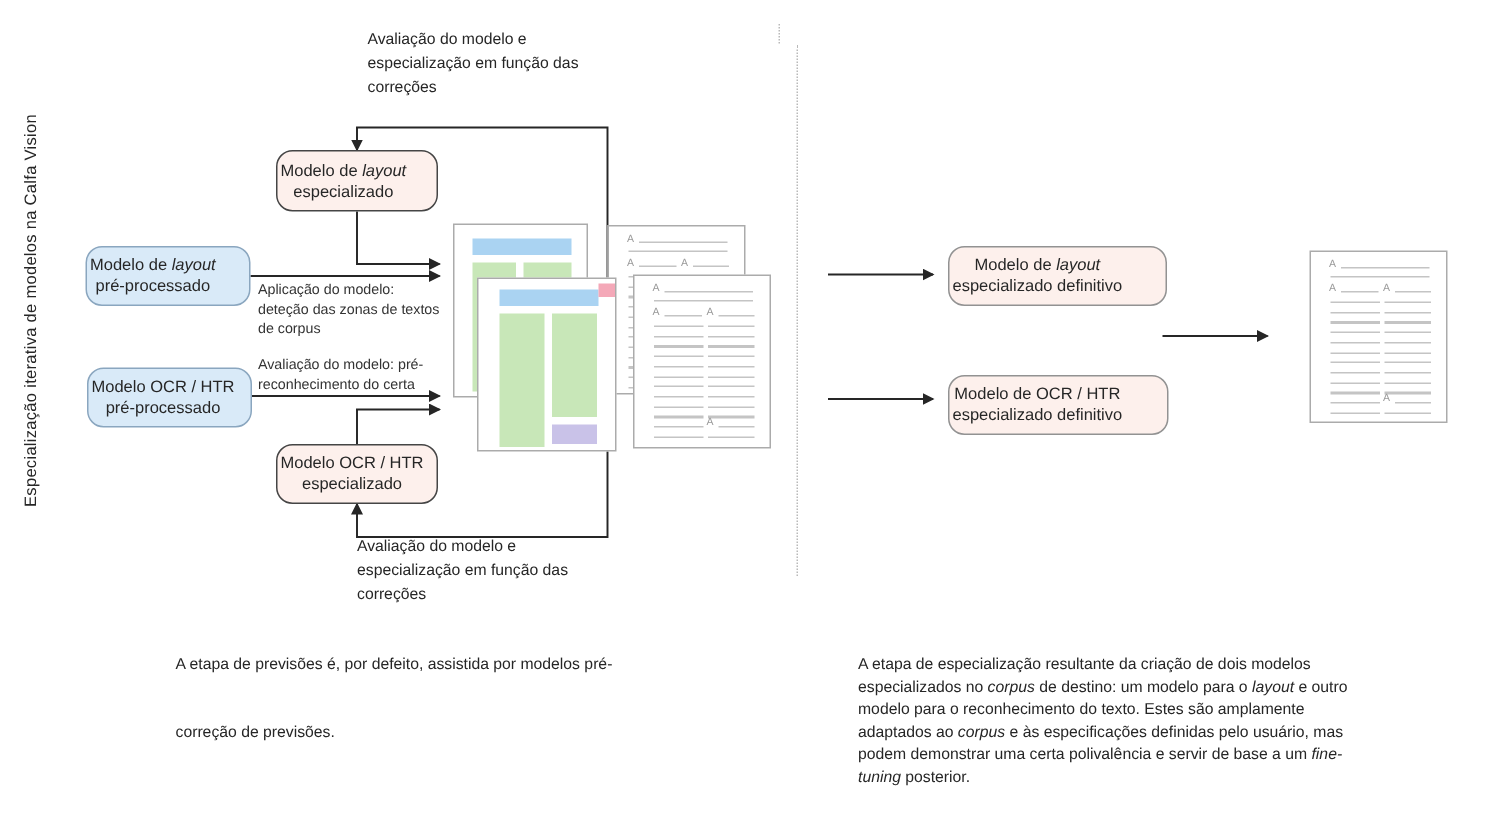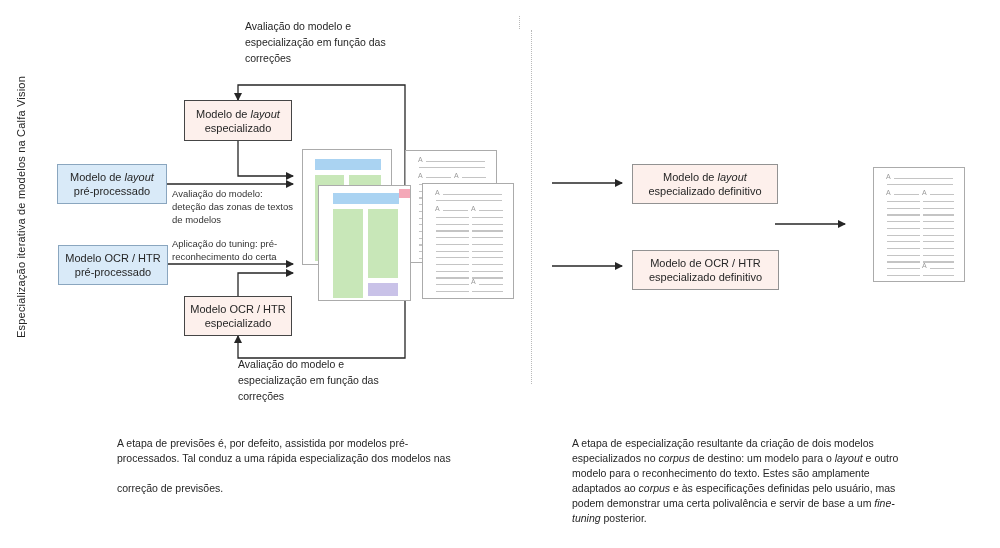--- a/index.html
+++ b/index.html
@@ -13,22 +13,22 @@
   body{font-family:"Liberation Sans",sans-serif;color:var(--text);}
   .canvas{position:relative;width:1000px;height:548px;background:#fff;overflow:hidden;}
   .arrows{position:absolute;left:0;top:0;z-index:0;}
   .arrow-path{stroke:var(--arrow);stroke-width:1.3;fill:none;}
   .divider{position:absolute;width:0;border-left:1px dotted var(--divider);z-index:5;}
   .v-label{position:absolute;left:21px;top:207px;transform:translate(-50%,-50%) rotate(-90deg);
            white-space:nowrap;font-size:11px;letter-spacing:.2px;z-index:7;}
   .note{position:absolute;font-size:10.5px;line-height:16px;z-index:7;}
   .small-label{position:absolute;font-size:9.5px;line-height:13px;z-index:7;color:#333;}
   .para{position:absolute;font-size:10.5px;line-height:15px;z-index:7;}
-  .box{position:absolute;display:flex;align-items:center;justify-content:center;text-align:center;
-       font-size:11px;line-height:14px;z-index:6;box-sizing:border-box;padding:2px;}
+  .box{position:absolute;display:flex;align-items:center;justify-content:flex-start;text-align:center;
+       font-size:11px;line-height:14px;z-index:6;box-sizing:border-box;padding:2px;border-radius:11px;}
   .box.blue{background:var(--box-blue-fill);border:1px solid var(--box-blue-border);}
   .box.linen{background:var(--box-linen-fill);border:1px solid var(--box-dark-border);}
   .box.linen.gray{border-color:var(--box-gray-border);}
   .doc{position:absolute;background:#fff;border:1px solid var(--doc-border);box-sizing:border-box;}
   .z1{z-index:1}.z2{z-index:2}.z3{z-index:3}.z4{z-index:4}
   .block{position:absolute;}
   .blk-blue{background:var(--doc-blue);}
   .blk-green{background:var(--doc-green);}
   .blk-pink{background:var(--doc-pink);}
   .blk-purple{background:var(--doc-purple);}
@@ -58,22 +58,22 @@
   </svg>
 
   <div class="divider" style="left:519px;top:16px;height:13px"></div>
   <div class="divider" style="left:531px;top:30px;height:354px"></div>
 
   <div class="v-label">Especialização iterativa de modelos na Calfa Vision</div>
 
   <div class="note" style="left:245px;top:18px;width:190px"><span>Avaliação do modelo e</span><br><span>especialização em função das</span><br><span>correções</span></div>
   <div class="note" style="left:238px;top:356px;width:190px"><span>Avaliação do modelo e</span><br><span>especialização em função das</span><br><span>correções</span></div>
 
-  <div class="small-label" style="left:172px;top:187px"><span>Avaliação do modelo:</span><br><span>deteção das zonas de textos</span><br><span>de modelos</span></div>
-  <div class="small-label" style="left:172px;top:237px"><span>Aplicação do tuning: pré-</span><br><span>reconhecimento do certa</span></div>
+  <div class="small-label" style="left:172px;top:187px"><span>Aplicação do modelo:</span><br><span>deteção das zonas de textos</span><br><span>de corpus</span></div>
+  <div class="small-label" style="left:172px;top:237px"><span>Avaliação do modelo: pré-</span><br><span>reconhecimento do certa</span></div>
 
   <div class="box blue" style="left:57px;top:164px;width:110px;height:40px">
     <span><span>Modelo de </span><span class="it">layout</span><br><span>pré-processado</span></span>
   </div>
   <div class="box blue" style="left:58px;top:245px;width:110px;height:40px">
     <span><span>Modelo OCR / HTR</span><br><span>pré-processado</span></span>
   </div>
   <div class="box linen" style="left:184px;top:100px;width:108px;height:41px">
     <span><span>Modelo de </span><span class="it">layout</span><br><span>especializado</span></span>
   </div>
@@ -199,16 +199,16 @@
       <div class="tline" style="left: 49px; top: 86.6px; width: 31px;"></div>
       <div class="tline" style="left: 13px; top: 93.3px; width: 33px;"></div>
       <div class="tline" style="left: 49px; top: 93.3px; width: 31px;"></div>
       <div class="tline" style="left: 13px; top: 100px; width: 33px;"></div>
       <span class="a-glyph" style="left: 48px; top: 94px;">A</span>
       <div class="tline" style="left: 56px; top: 100px; width: 24px;"></div>
       <div class="tline" style="left: 13px; top: 106.7px; width: 33px;"></div>
       <div class="tline" style="left: 49px; top: 106.7px; width: 31px;"></div>
     </div>
 
-  <div class="para" style="left:117px;top:436px;width:398px"><span>A etapa de previsões é, por defeito,  assistida por modelos pré-</span><br><span>processados. Tal conduz a uma rápida especialização dos modelos nas</span><br><br><span>correção de previsões.</span></div>
+  <div class="para" style="left:117px;top:436px;width:398px"><span>A etapa de previsões é, por defeito,  assistida por modelos pré-</span><br><br><br><span>correção de previsões.</span></div>
   <div class="para" style="left:572px;top:436px;width:388px"><span>A etapa de especialização resultante da criação de dois modelos</span><br><span>especializados no </span><span class="it">corpus</span><span> de destino: um modelo para o </span><span class="it">layout</span><span> e outro</span><br><span>modelo para o reconhecimento do texto. Estes são amplamente</span><br><span>adaptados ao </span><span class="it">corpus</span><span> e às especificações definidas pelo usuário, mas</span><br><span>podem demonstrar uma certa polivalência e servir de base a um </span><span class="it">fine-</span><br><span class="it">tuning</span><span> posterior.</span></div>
 
 </div>
 
 </body></html>

